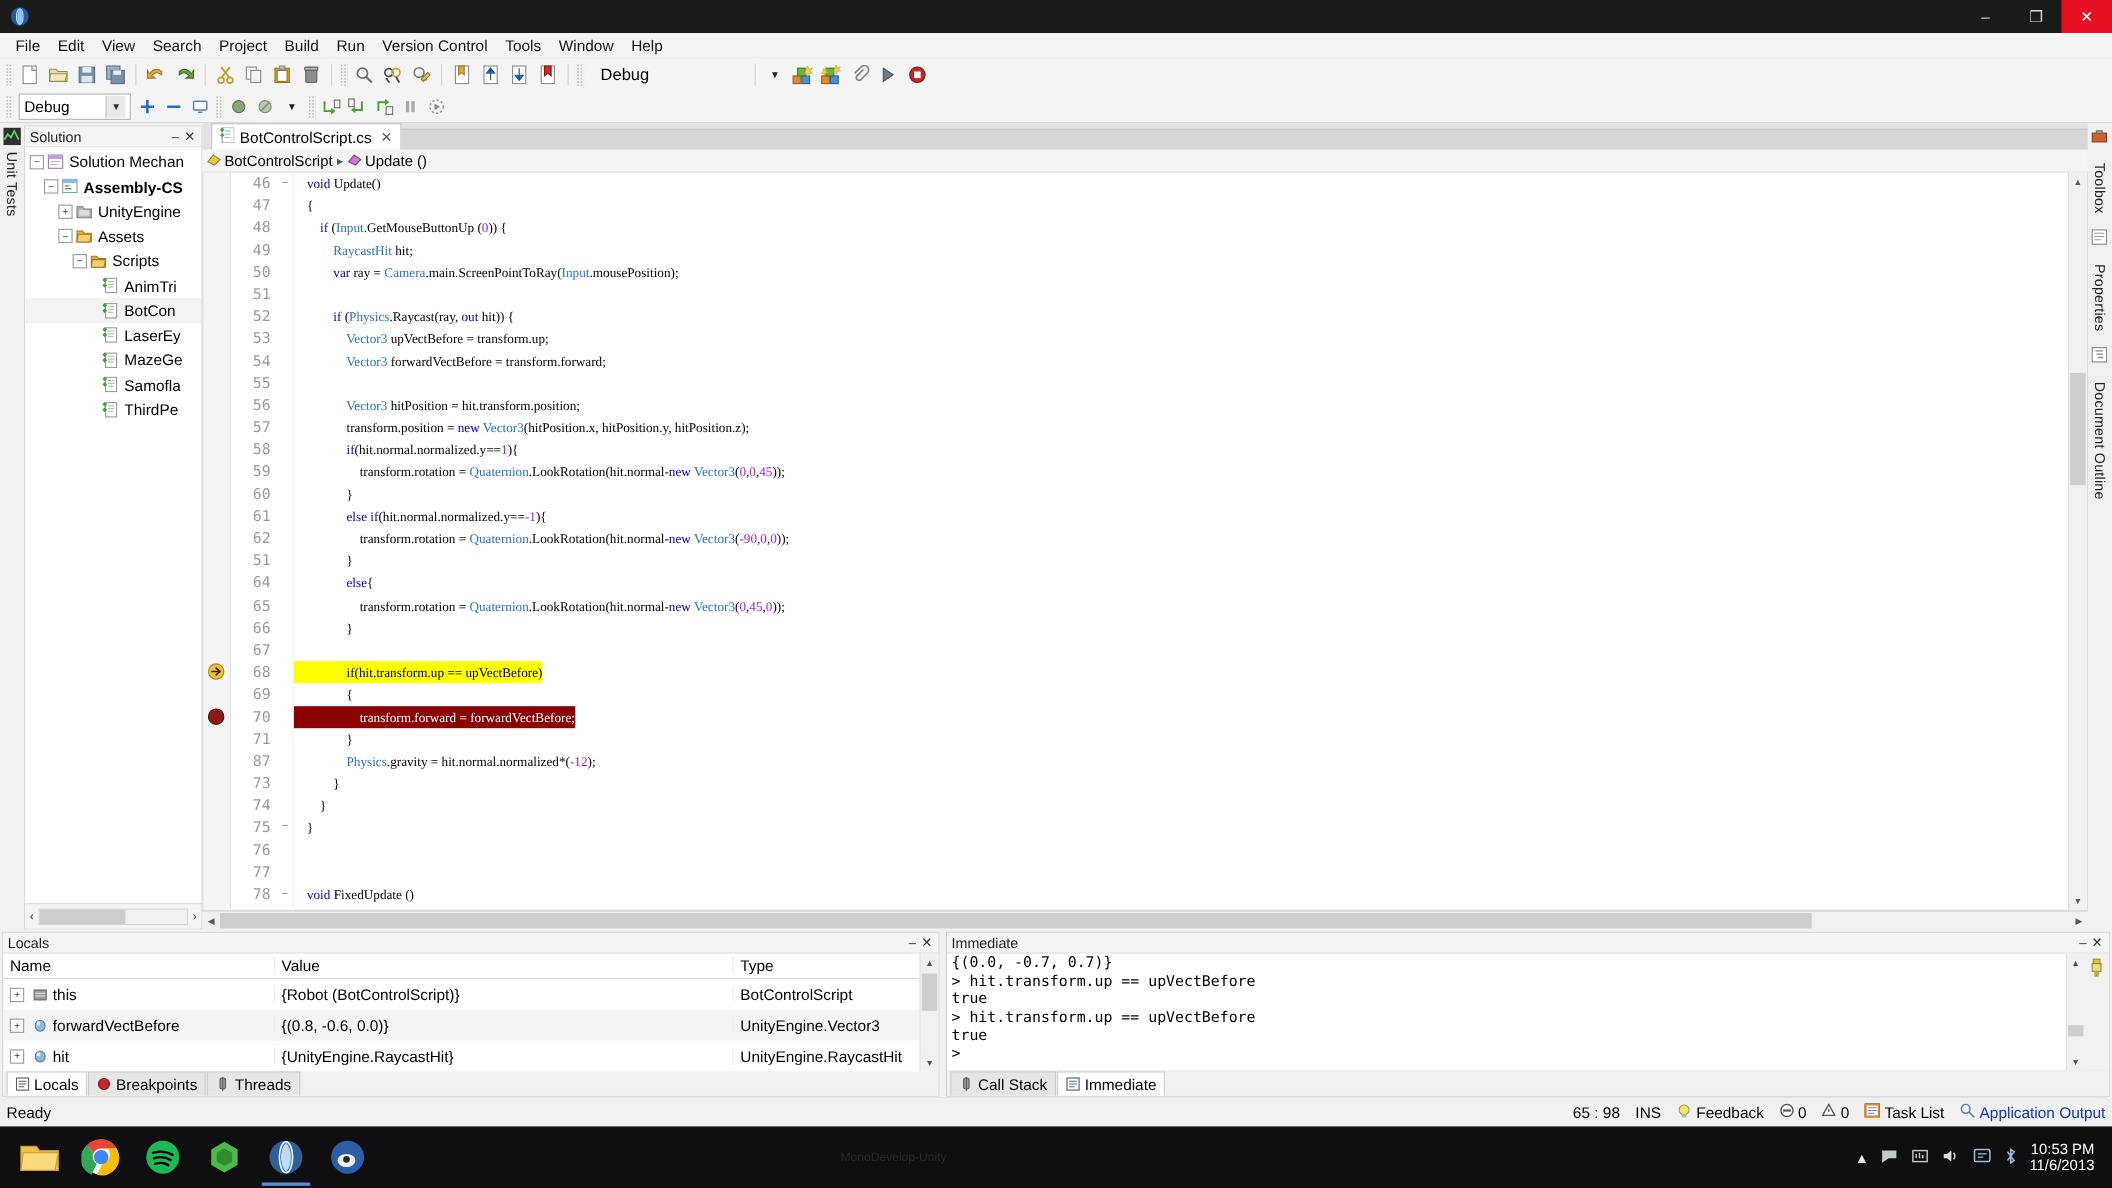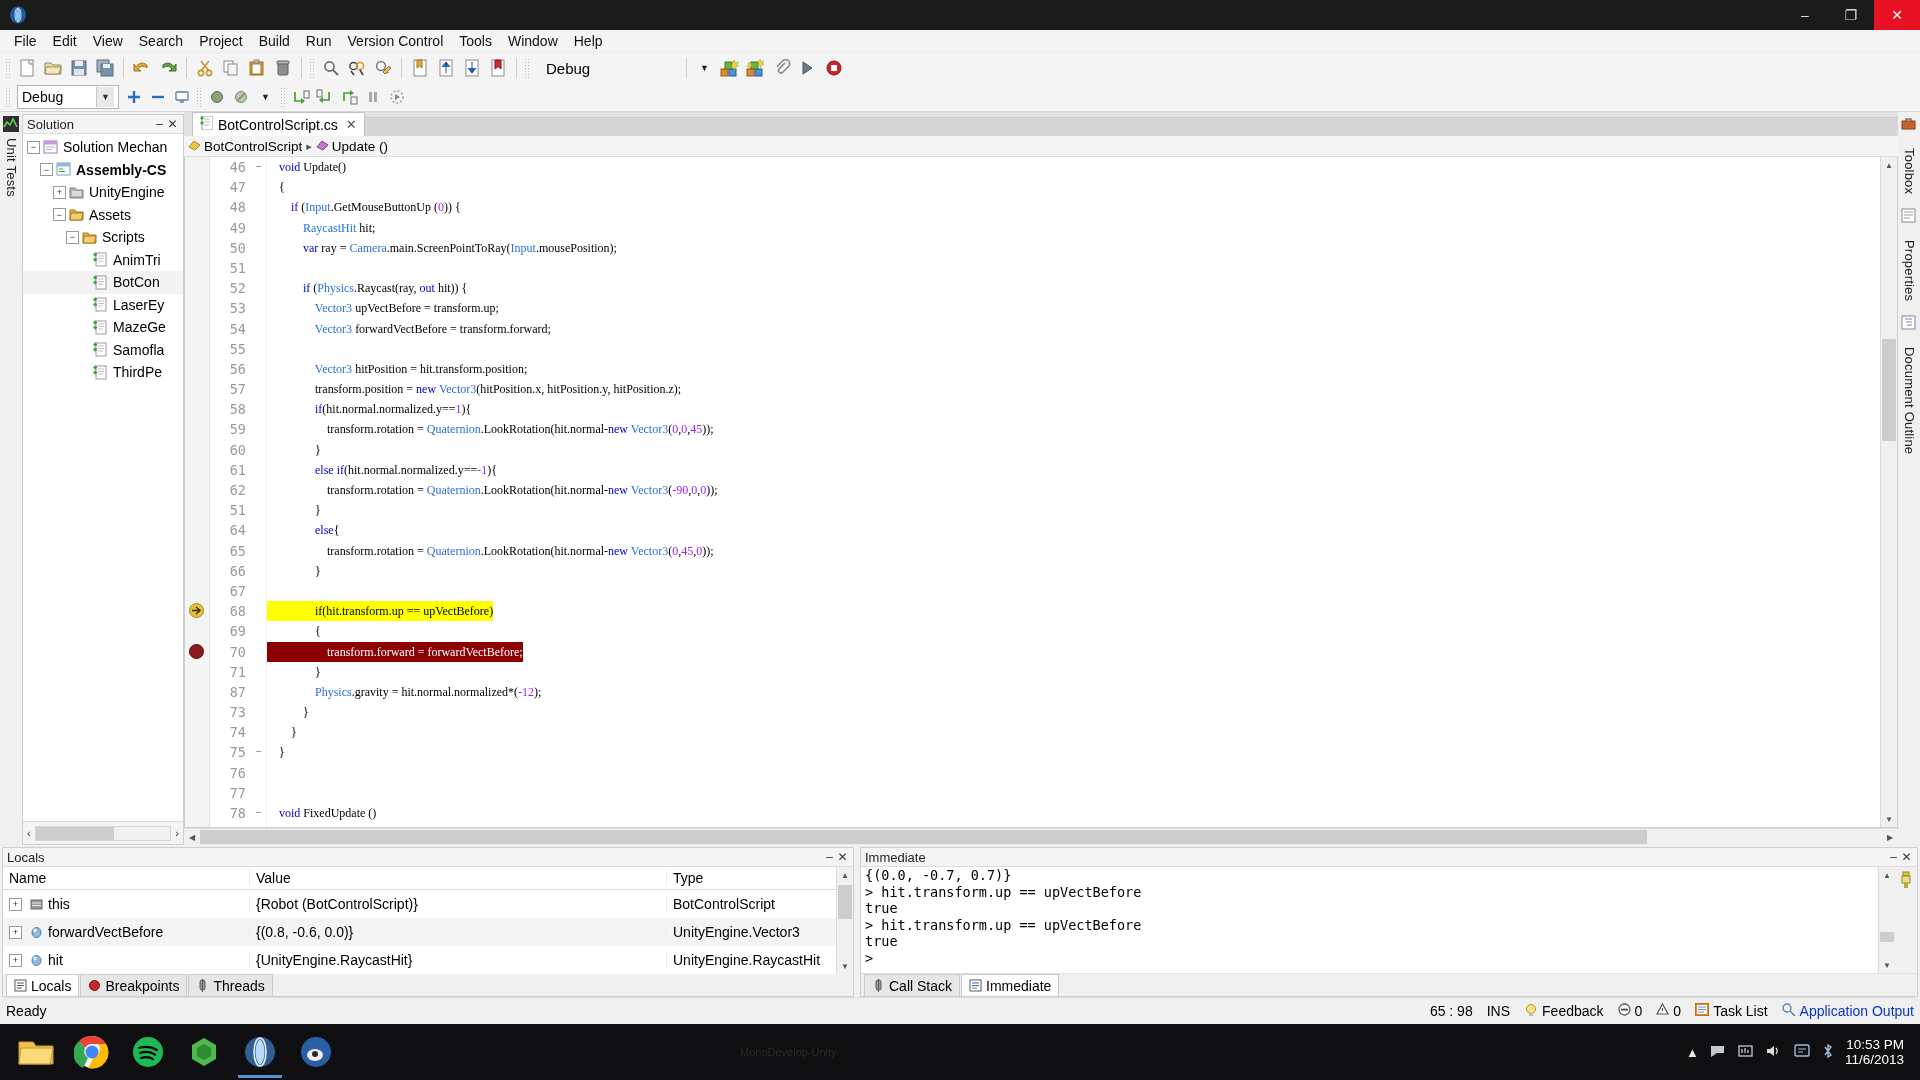--- a/index.html
+++ b/index.html
@@ -135,21 +135,21 @@
   .st-left{flex:1;}
   .st-item{display:flex;align-items:center;gap:4px;margin-left:14px;}
   .st-link{color:#0a35c4;}
 
   
   .taskbar{height:56px;flex:0 0 56px;background:#0f0f12;display:flex;align-items:center;padding-left:8px;position:relative;}
   .tbicon{width:56px;height:52px;display:flex;align-items:center;justify-content:center;position:relative;}
   .tbicon.active::after{content:"";position:absolute;left:6px;right:6px;bottom:0;height:3px;background:#5a8fd6;}
   .tray{margin-left:auto;display:flex;align-items:center;gap:10px;padding-right:10px;color:#e8e8e8;font-size:13px;}
   .clock{display:flex;flex-direction:column;align-items:flex-end;line-height:15px;color:#fff;font-size:13.5px;padding-right:6px;}
-  .ghosttext{position:absolute;left:740px;top:22px;color:#2a2a2a;font-size:11px;}
+  .ghosttext{position:absolute;left:764px;top:22px;color:#2a2a2a;font-size:11px;}
 </style>
 </head>
 <body>
 
 <div class="app">
 
   <div class="titlebar">
     <div class="appicon">
       <svg width="18" height="18" viewBox="0 0 18 18">
           <ellipse cx="9" cy="9" rx="8" ry="8.5" fill="#1e5c9e"></ellipse>

